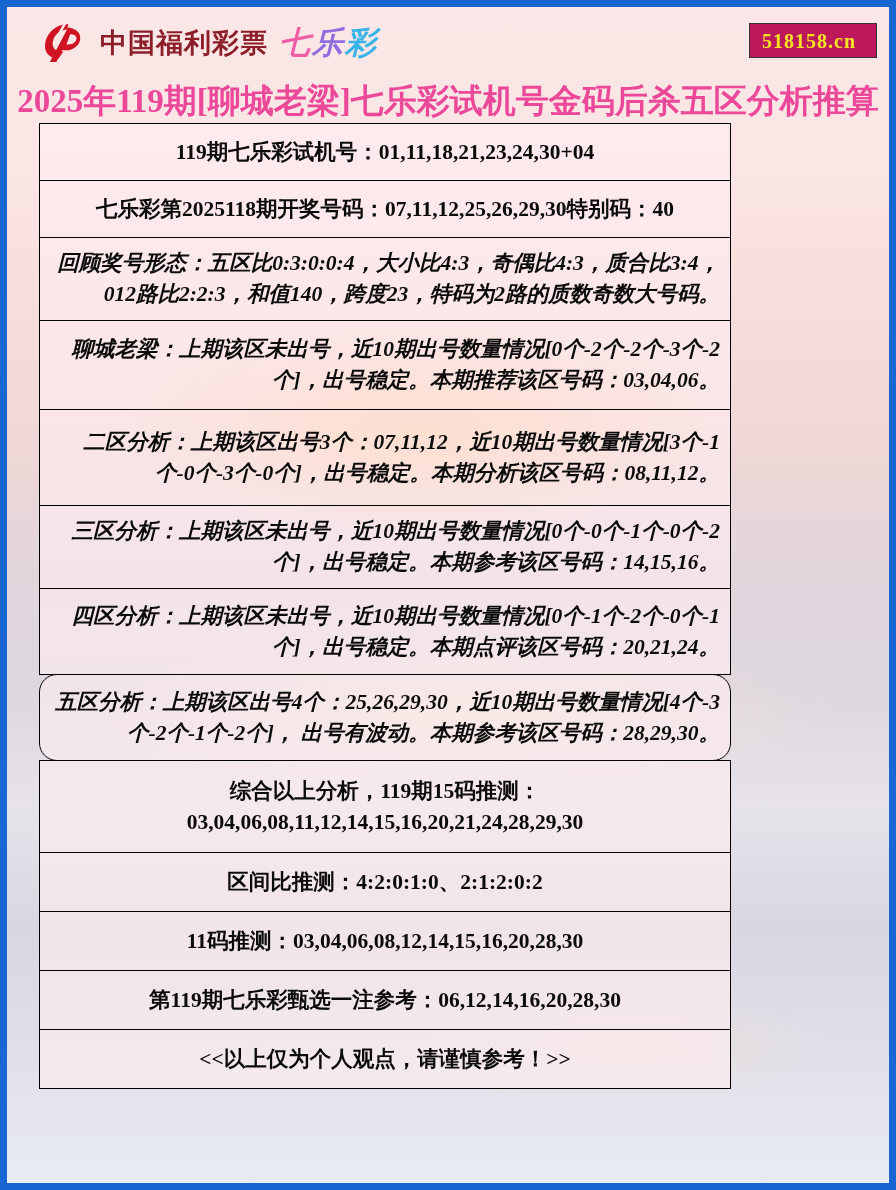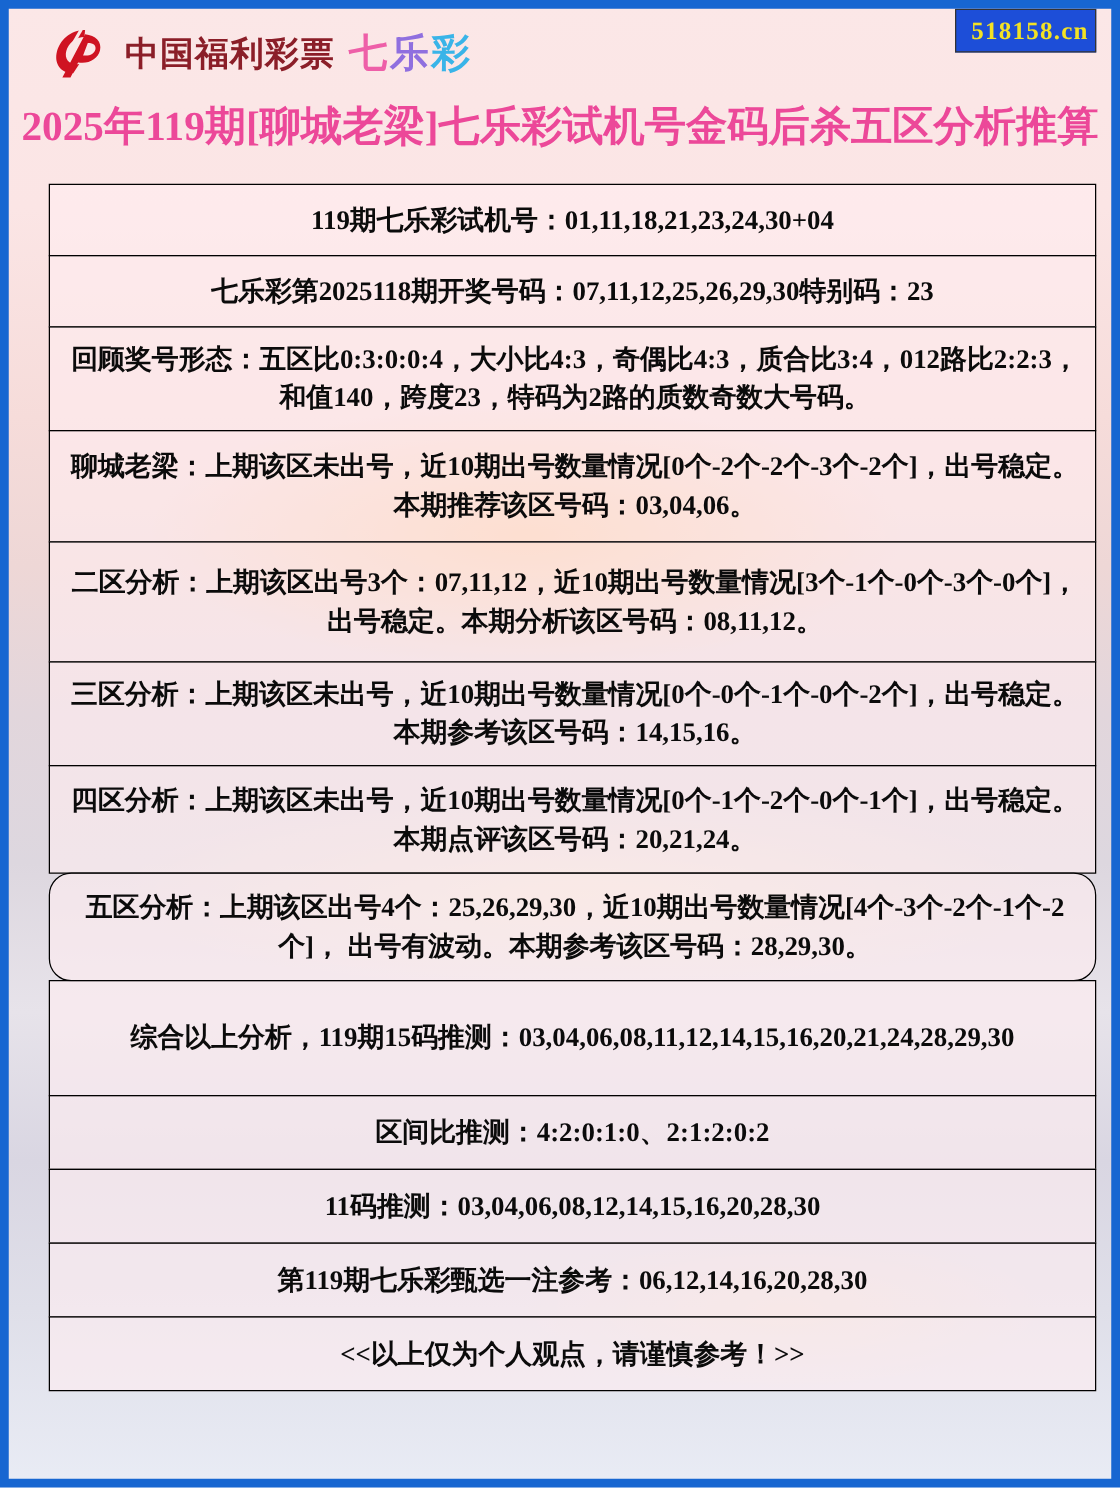--- a/index.html
+++ b/index.html
@@ -21,67 +21,67 @@
   }
 
   
   .header{position:relative;height:58px;padding:10px 0 0 28px;}
   .logo-wrap{display:flex;align-items:center;gap:11px;}
   .logo-mark{width:54px;height:52px;flex:0 0 auto;}
   .brand-text{
     font-size:27px;font-weight:bold;color:#8b1e28;
     letter-spacing:1px;font-family:"Liberation Sans","DejaVu Sans",sans-serif;
   }
-  .product-name{font-weight:bold;font-size:31px;
+  .product-name{font-style:italic;font-weight:bold;font-size:31px;
     font-family:"Liberation Sans","DejaVu Sans",sans-serif;letter-spacing:2px;}
   .product-name span:nth-child(1){color:#ee5fa8;}
   .product-name span:nth-child(2){color:#8f6fdf;}
   .product-name span:nth-child(3){color:#39b4e8;}
   .site-badge{
-    position:absolute;top:0;right:12px;
-    background:#1d4ed8;color:#f3e224;
+    position:absolute;top:16px;right:12px;
+    background:#be185d;color:#f3e224;
     font:bold 20px/1 "Liberation Serif","DejaVu Serif",serif;
-    padding:7px 5px 6px 12px;border:1px solid #333;
+    padding:7px 20px 6px 12px;border:1px solid #333;
     letter-spacing:1px;
   }
 
   
   .page-title{
     margin:4px 0 0 0;
     text-align:center;
     font-weight:bold;
     font-size:33px;
     color:#ec4899;
     white-space:nowrap;
     letter-spacing:0px;
   }
 
   
   .analysis-table{
     position:absolute;
     left:32px;
-    top:140px;
-    width:838px;
+    top:116px;
+    width:692px;
   }
   .row{
     box-sizing:border-box;
     border:1px solid #000;
     margin-top:-1px;
     background:rgba(255,238,240,0.62);
     display:flex;
     align-items:center;
     font-weight:bold;
     font-size:21.5px;
     color:#0b0b0b;
     line-height:31px;
     padding:0 12px;
   }
   .row:first-child{margin-top:0;}
   .row.center{justify-content:center;text-align:center;}
-  .row.left{justify-content:flex-start;text-align:center;padding:10px 10px 10px 14px;}
+  .row.left{justify-content:flex-start;text-align:right;padding:10px 10px 10px 14px;font-style:italic;}
 
   .row:nth-child(1){min-height:58px;}
   .row:nth-child(2){min-height:58px;}
   .row:nth-child(3){min-height:62px;}
   .row:nth-child(4){min-height:90px;}
   .row:nth-child(5){min-height:97px;}
   .row:nth-child(6){min-height:84px;}
   .row:nth-child(7){min-height:87px;}
   .row:nth-child(8){min-height:87px;border-radius:18px;}
   .row:nth-child(9){min-height:93px;}
@@ -107,21 +107,21 @@
     <span class="product-name"><span>七</span><span>乐</span><span>彩</span></span>
   </div>
   <div class="site-badge">518158.cn</div>
 </div>
 
 <div class="page-title">2025年119期[聊城老梁]七乐彩试机号金码后杀五区分析推算</div>
 
 <div class="analysis-table">
 
 <div class="row center">119期七乐彩试机号：01,11,18,21,23,24,30+04</div>
-    <div class="row center">七乐彩第2025118期开奖号码：07,11,12,25,26,29,30特别码：23</div>
+    <div class="row center">七乐彩第2025118期开奖号码：07,11,12,25,26,29,30特别码：40</div>
     <div class="row left">回顾奖号形态：五区比0:3:0:0:4，大小比4:3，奇偶比4:3，质合比3:4，012路比2:2:3，和值140，跨度23，特码为2路的质数奇数大号码。</div>
     <div class="row left">聊城老梁：上期该区未出号，近10期出号数量情况[0个-2个-2个-3个-2个]，出号稳定。本期推荐该区号码：03,04,06。</div>
     <div class="row left">二区分析：上期该区出号3个：07,11,12，近10期出号数量情况[3个-1个-0个-3个-0个]，出号稳定。本期分析该区号码：08,11,12。</div>
     <div class="row left">三区分析：上期该区未出号，近10期出号数量情况[0个-0个-1个-0个-2个]，出号稳定。本期参考该区号码：14,15,16。</div>
     <div class="row left">四区分析：上期该区未出号，近10期出号数量情况[0个-1个-2个-0个-1个]，出号稳定。本期点评该区号码：20,21,24。</div>
     <div class="row left">五区分析：上期该区出号4个：25,26,29,30，近10期出号数量情况[4个-3个-2个-1个-2个]， 出号有波动。本期参考该区号码：28,29,30。</div>
     <div class="row center">综合以上分析，119期15码推测：03,04,06,08,11,12,14,15,16,20,21,24,28,29,30</div>
     <div class="row center">区间比推测：4:2:0:1:0、2:1:2:0:2</div>
     <div class="row center">11码推测：03,04,06,08,12,14,15,16,20,28,30</div>
     <div class="row center">第119期七乐彩甄选一注参考：06,12,14,16,20,28,30</div>

